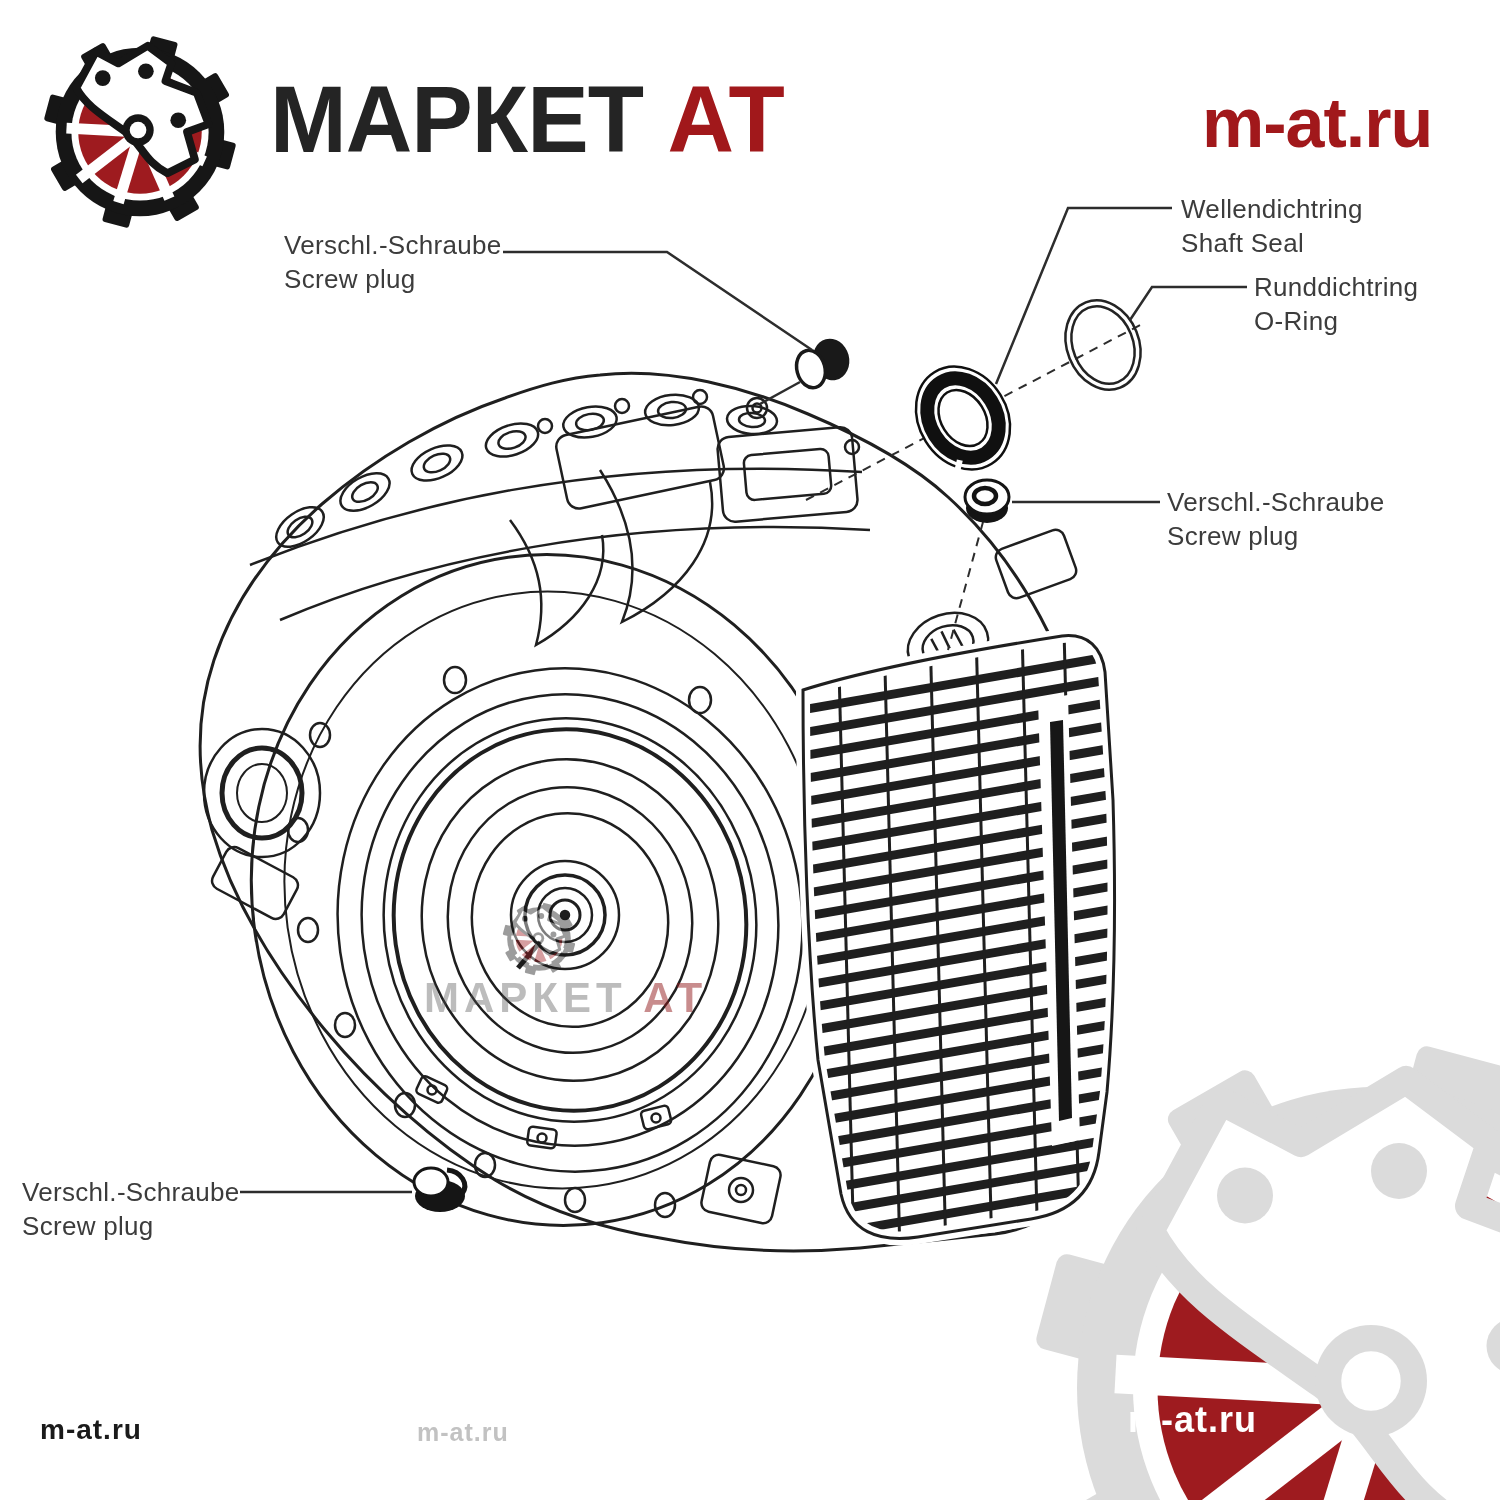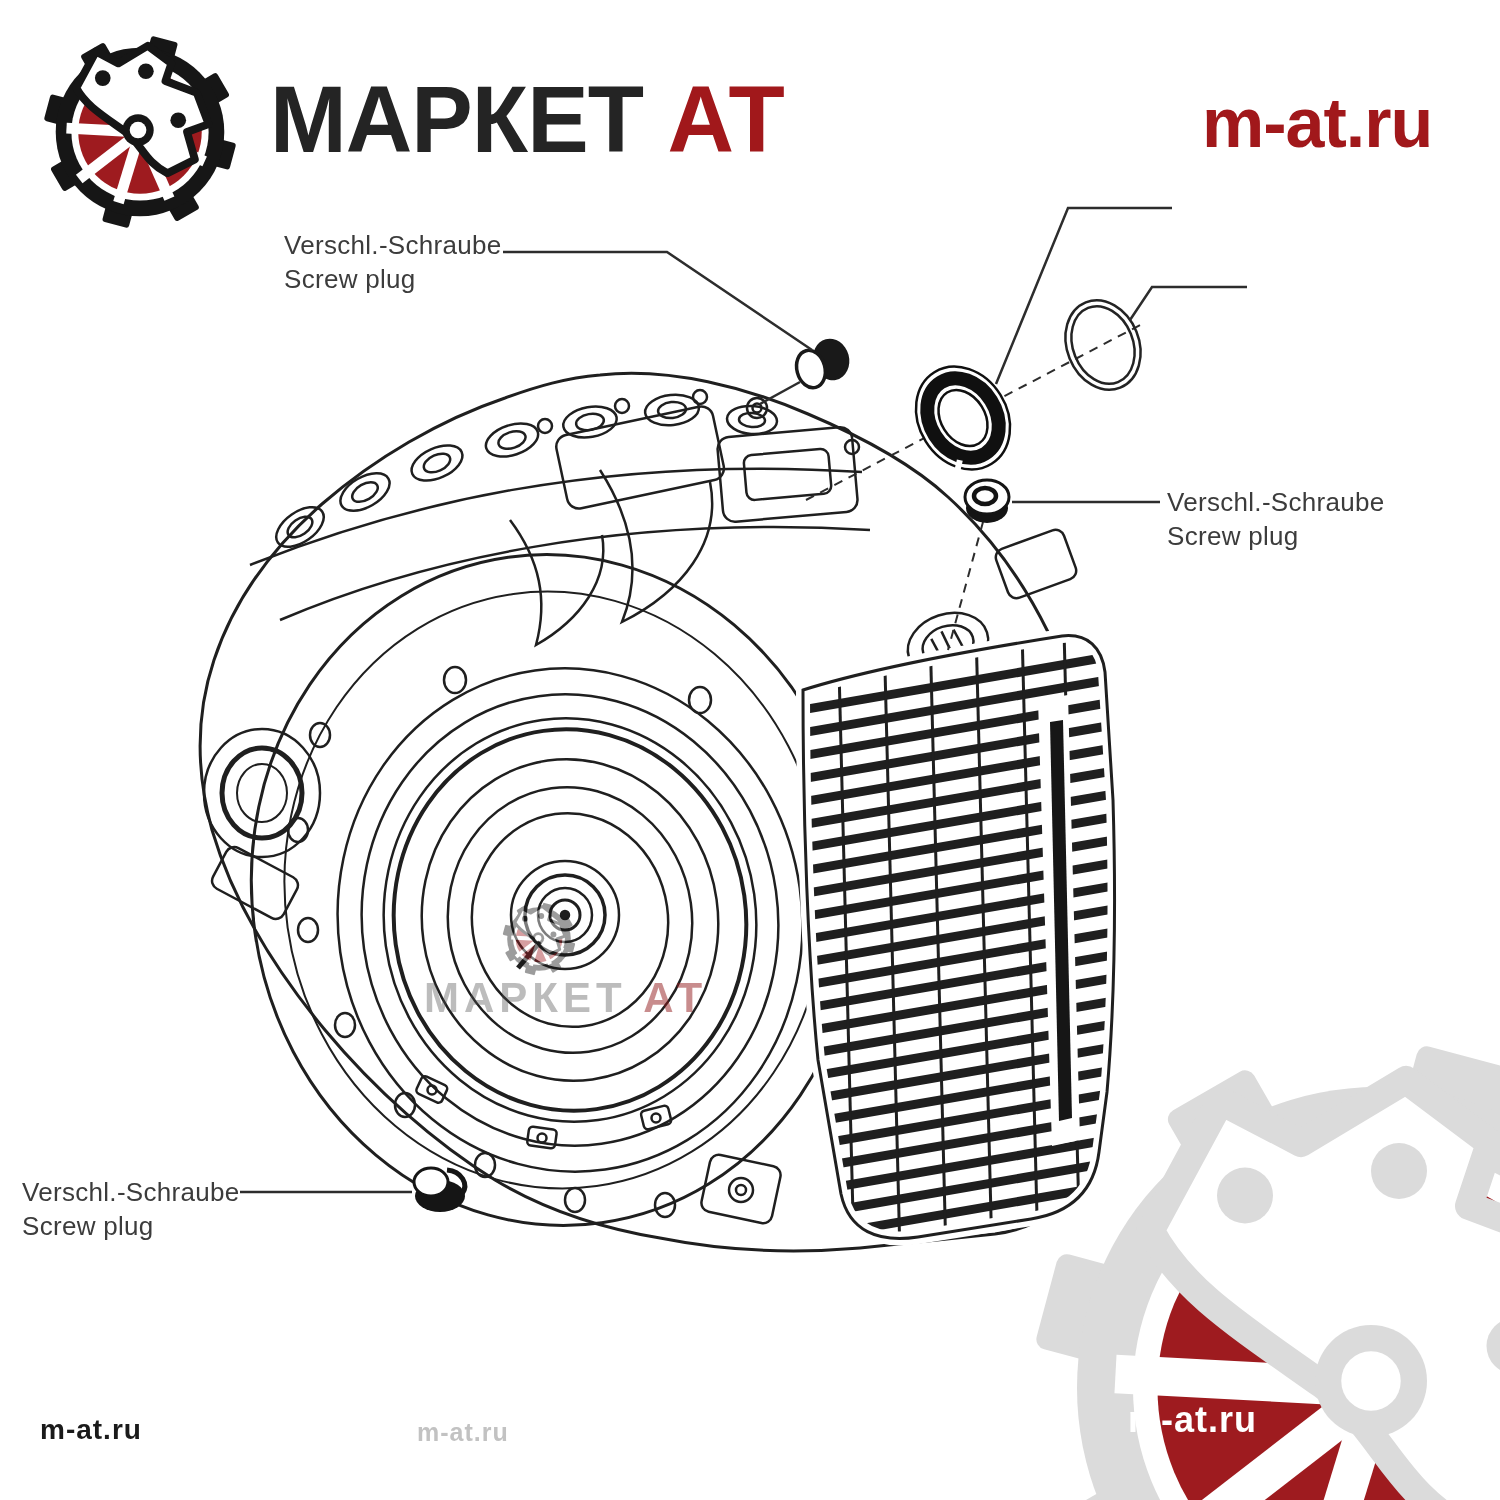--- a/index.html
+++ b/index.html
@@ -304,20 +304,28 @@
       <polyline points="1247,287 1152,287 1130,320"></polyline>
       <line x1="1160" y1="502" x2="1012" y2="502"></line>
       <line x1="240" y1="1192" x2="412" y2="1192"></line>
     </g>
   </svg>
 
   <div class="part-label" style="left:284px;top:229px;">
     <div>Verschl.-Schraube</div>
     <div>Screw plug</div>
   </div>
+  <div class="part-label" style="left:1181px;top:193px;">
+    <div>Wellendichtring</div>
+    <div>Shaft Seal</div>
+  </div>
+  <div class="part-label" style="left:1254px;top:271px;">
+    <div>Runddichtring</div>
+    <div>O-Ring</div>
+  </div>
   <div class="part-label" style="left:1167px;top:486px;">
     <div>Verschl.-Schraube</div>
     <div>Screw plug</div>
   </div>
   <div class="part-label" style="left:22px;top:1176px;">
     <div>Verschl.-Schraube</div>
     <div>Screw plug</div>
   </div>
 
   <svg class="wm-center" viewBox="0 0 200 200">

